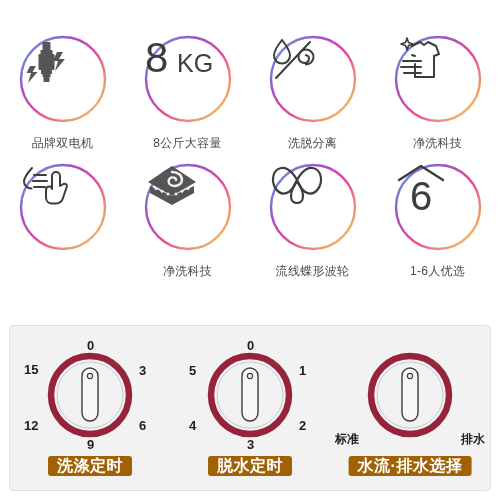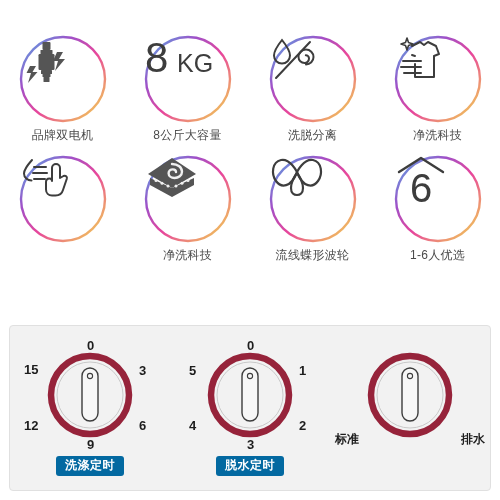--- a/index.html
+++ b/index.html
@@ -45,21 +45,21 @@
     position: absolute;
     left: 0;
     top: 0;
     width: 90px;
     height: 90px;
     display: flex;
     align-items: center;
     justify-content: center;
   }
   .feature-label {
-    margin-top: 4px;
+    margin-top: 12px;
     font-size: 12px;
     color: #4a4a4a;
     letter-spacing: 0.3px;
     white-space: nowrap;
     line-height: 14px;
   }
   .row-gap {
     height: 12px;
   }
   .kg-text {
@@ -116,23 +116,23 @@
   }
   .tick.cn {
     font-size: 12px;
     margin-top: 44px;
   }
   .badge {
     position: absolute;
     bottom: 14px;
     left: 50%;
     transform: translateX(-50%);
-    background: #0369a1;
+    background: #a16207;
     color: #ffffff;
-    font-size: 12px;
+    font-size: 16px;
     font-weight: bold;
     padding: 3px 9px 4px 9px;
     border-radius: 3px;
     white-space: nowrap;
     letter-spacing: 0.5px;
     line-height: 13px;
   }
 </style>
 </head>
 <body>
@@ -378,15 +378,16 @@
         <div class="tick cn" style="left:0px;   top:50px;">标准</div>
         <div class="dial-knob">
           <svg width="88" height="88" viewBox="0 0 88 88">
             <circle cx="44" cy="44" r="39" fill="none" stroke="#96233a" stroke-width="6.5"></circle>
             <circle cx="44" cy="44" r="33" fill="#f2f2f2" stroke="#c9c9c9" stroke-width="1"></circle>
             <rect x="36" y="17" width="16" height="53" rx="8" fill="#f7f7f7" stroke="#3d3d3d" stroke-width="1.4"></rect>
             <circle cx="44" cy="25" r="2.6" fill="#f7f7f7" stroke="#3d3d3d" stroke-width="1.1"></circle>
           </svg>
         </div>
       </div>
+      <div class="badge">水流·排水选择</div>
     </div>
   </div>
 </div>
 
 </body></html>

